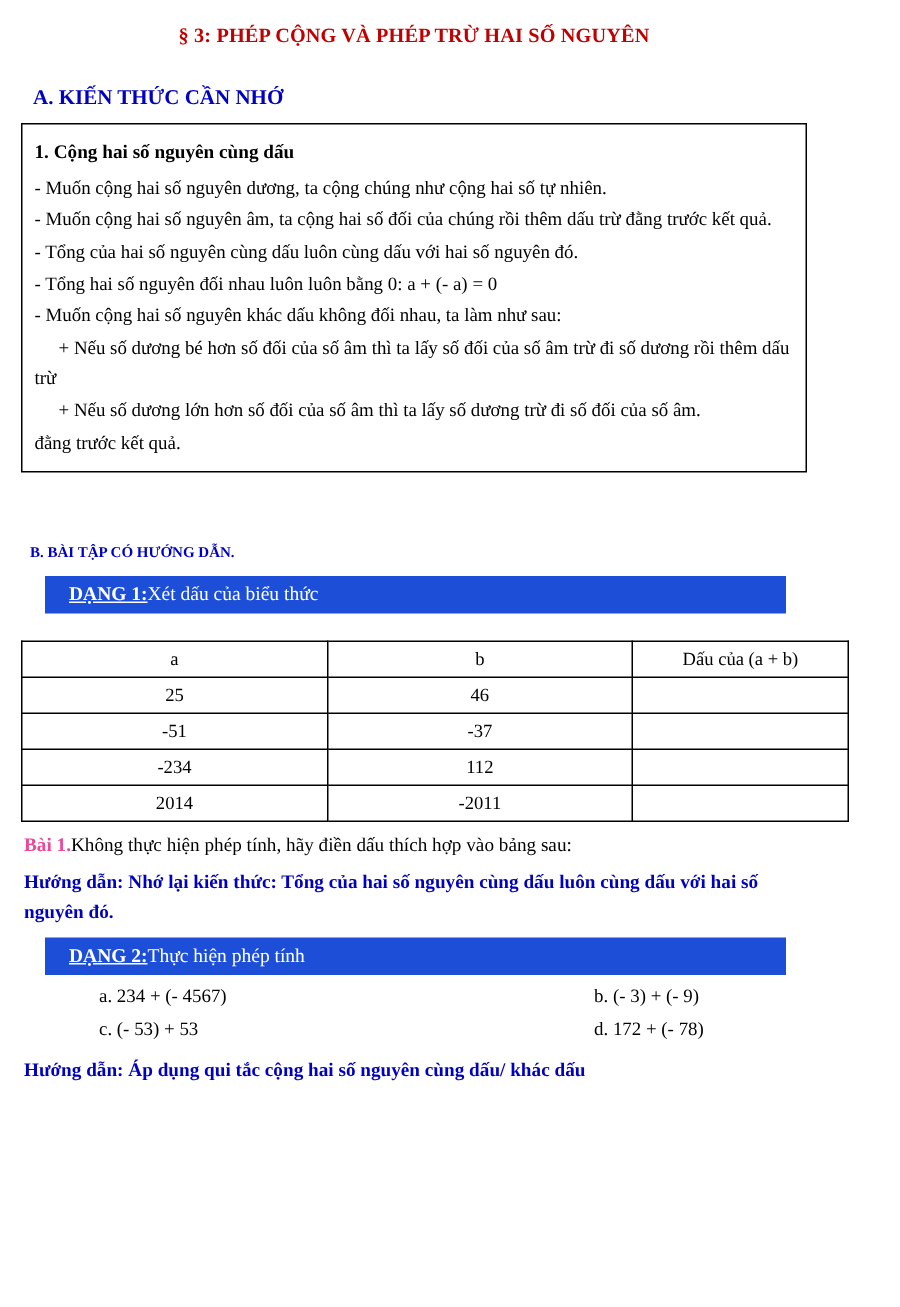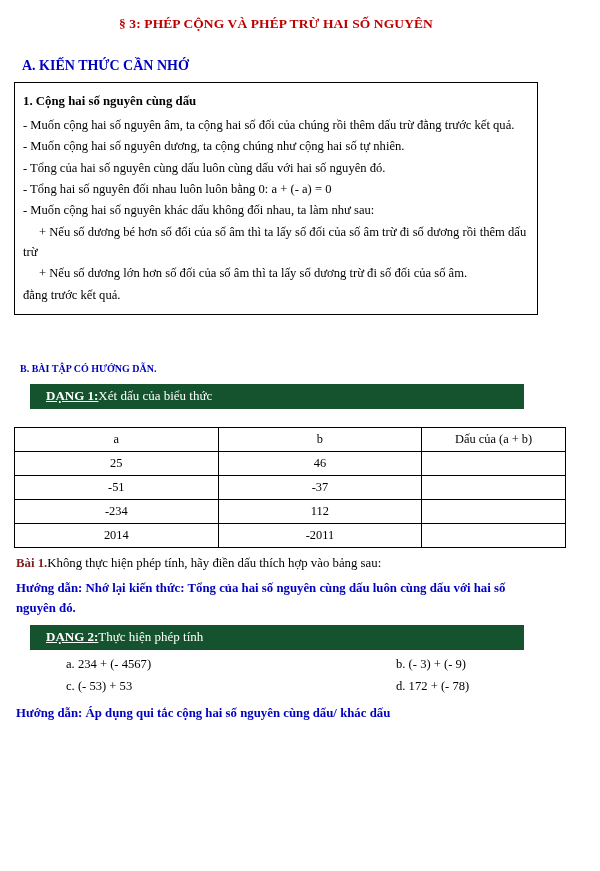--- a/index.html
+++ b/index.html
@@ -53,21 +53,21 @@
   .kt-box p.indent {
     text-indent: 16px;
   }
   .section-b {
     color: #0000c0;
     font-weight: bold;
     font-size: 10px;
     margin: 48px 0 10px 6px;
   }
   .dang-bar {
-    background: #14532d;
+    background: #1d4ed8;
     color: #ffffff;
     font-size: 13px;
     padding: 4px 10px 5px 16px;
     margin: 0 14px 0 16px;
   }
   .dang-bar .lbl {
     font-weight: bold;
     text-decoration: underline;
   }
   .dang-bar .txt {
@@ -88,21 +88,21 @@
   }
   table.grid th { font-weight: normal; }
   table.grid col.c1 { width: 204px; }
   table.grid col.c2 { width: 204px; }
   table.grid col.c3 { width: 144px; }
   .bai-line {
     font-size: 12.8px;
     margin: 8px 0 0 2px;
   }
   .bai-line .blue-bold {
-    color: #7f1d1d;
+    color: #ec4899;
     font-weight: bold;
   }
   .huongdan {
     color: #0000c0;
     font-weight: bold;
     font-size: 12.8px;
     margin: 8px 0 0 2px;
     line-height: 1.55;
   }
   .huongdan .hd-label { }
@@ -131,22 +131,22 @@
 <body>
 
 <div class="page">
 
   <div class="doc-title">§ 3: PHÉP CỘNG VÀ PHÉP TRỪ HAI SỐ NGUYÊN</div>
 
   <div class="section-head">A. KIẾN THỨC CẦN NHỚ</div>
 
   <div class="kt-box">
     <div class="sub">1. Cộng hai số nguyên cùng dấu</div>
+    <p>- Muốn cộng hai số nguyên dương, ta cộng chúng như cộng hai số tự nhiên.</p>
     <p>- Muốn cộng hai số nguyên âm, ta cộng hai số đối của chúng rồi thêm dấu trừ đằng trước kết quả.</p>
-    <p>- Muốn cộng hai số nguyên dương, ta cộng chúng như cộng hai số tự nhiên.</p>
     <p>- Tổng của hai số nguyên cùng dấu luôn cùng dấu với hai số nguyên đó.</p>
     <p>- Tổng hai số nguyên đối nhau luôn luôn bằng 0: a + (- a) = 0</p>
     <p>- Muốn cộng hai số nguyên khác dấu không đối nhau, ta làm như sau:</p>
     <p class="indent">+ Nếu số dương bé hơn số đối của số âm thì ta lấy số đối của số âm trừ đi số dương rồi thêm dấu trừ</p>
     <p class="indent">+ Nếu số dương lớn hơn số đối của số âm thì ta lấy số dương trừ đi số đối của số âm.</p>
     <p>đằng trước kết quả.</p>
   </div>
 
   <div class="section-b">B. BÀI TẬP CÓ HƯỚNG DẪN.</div>
 

